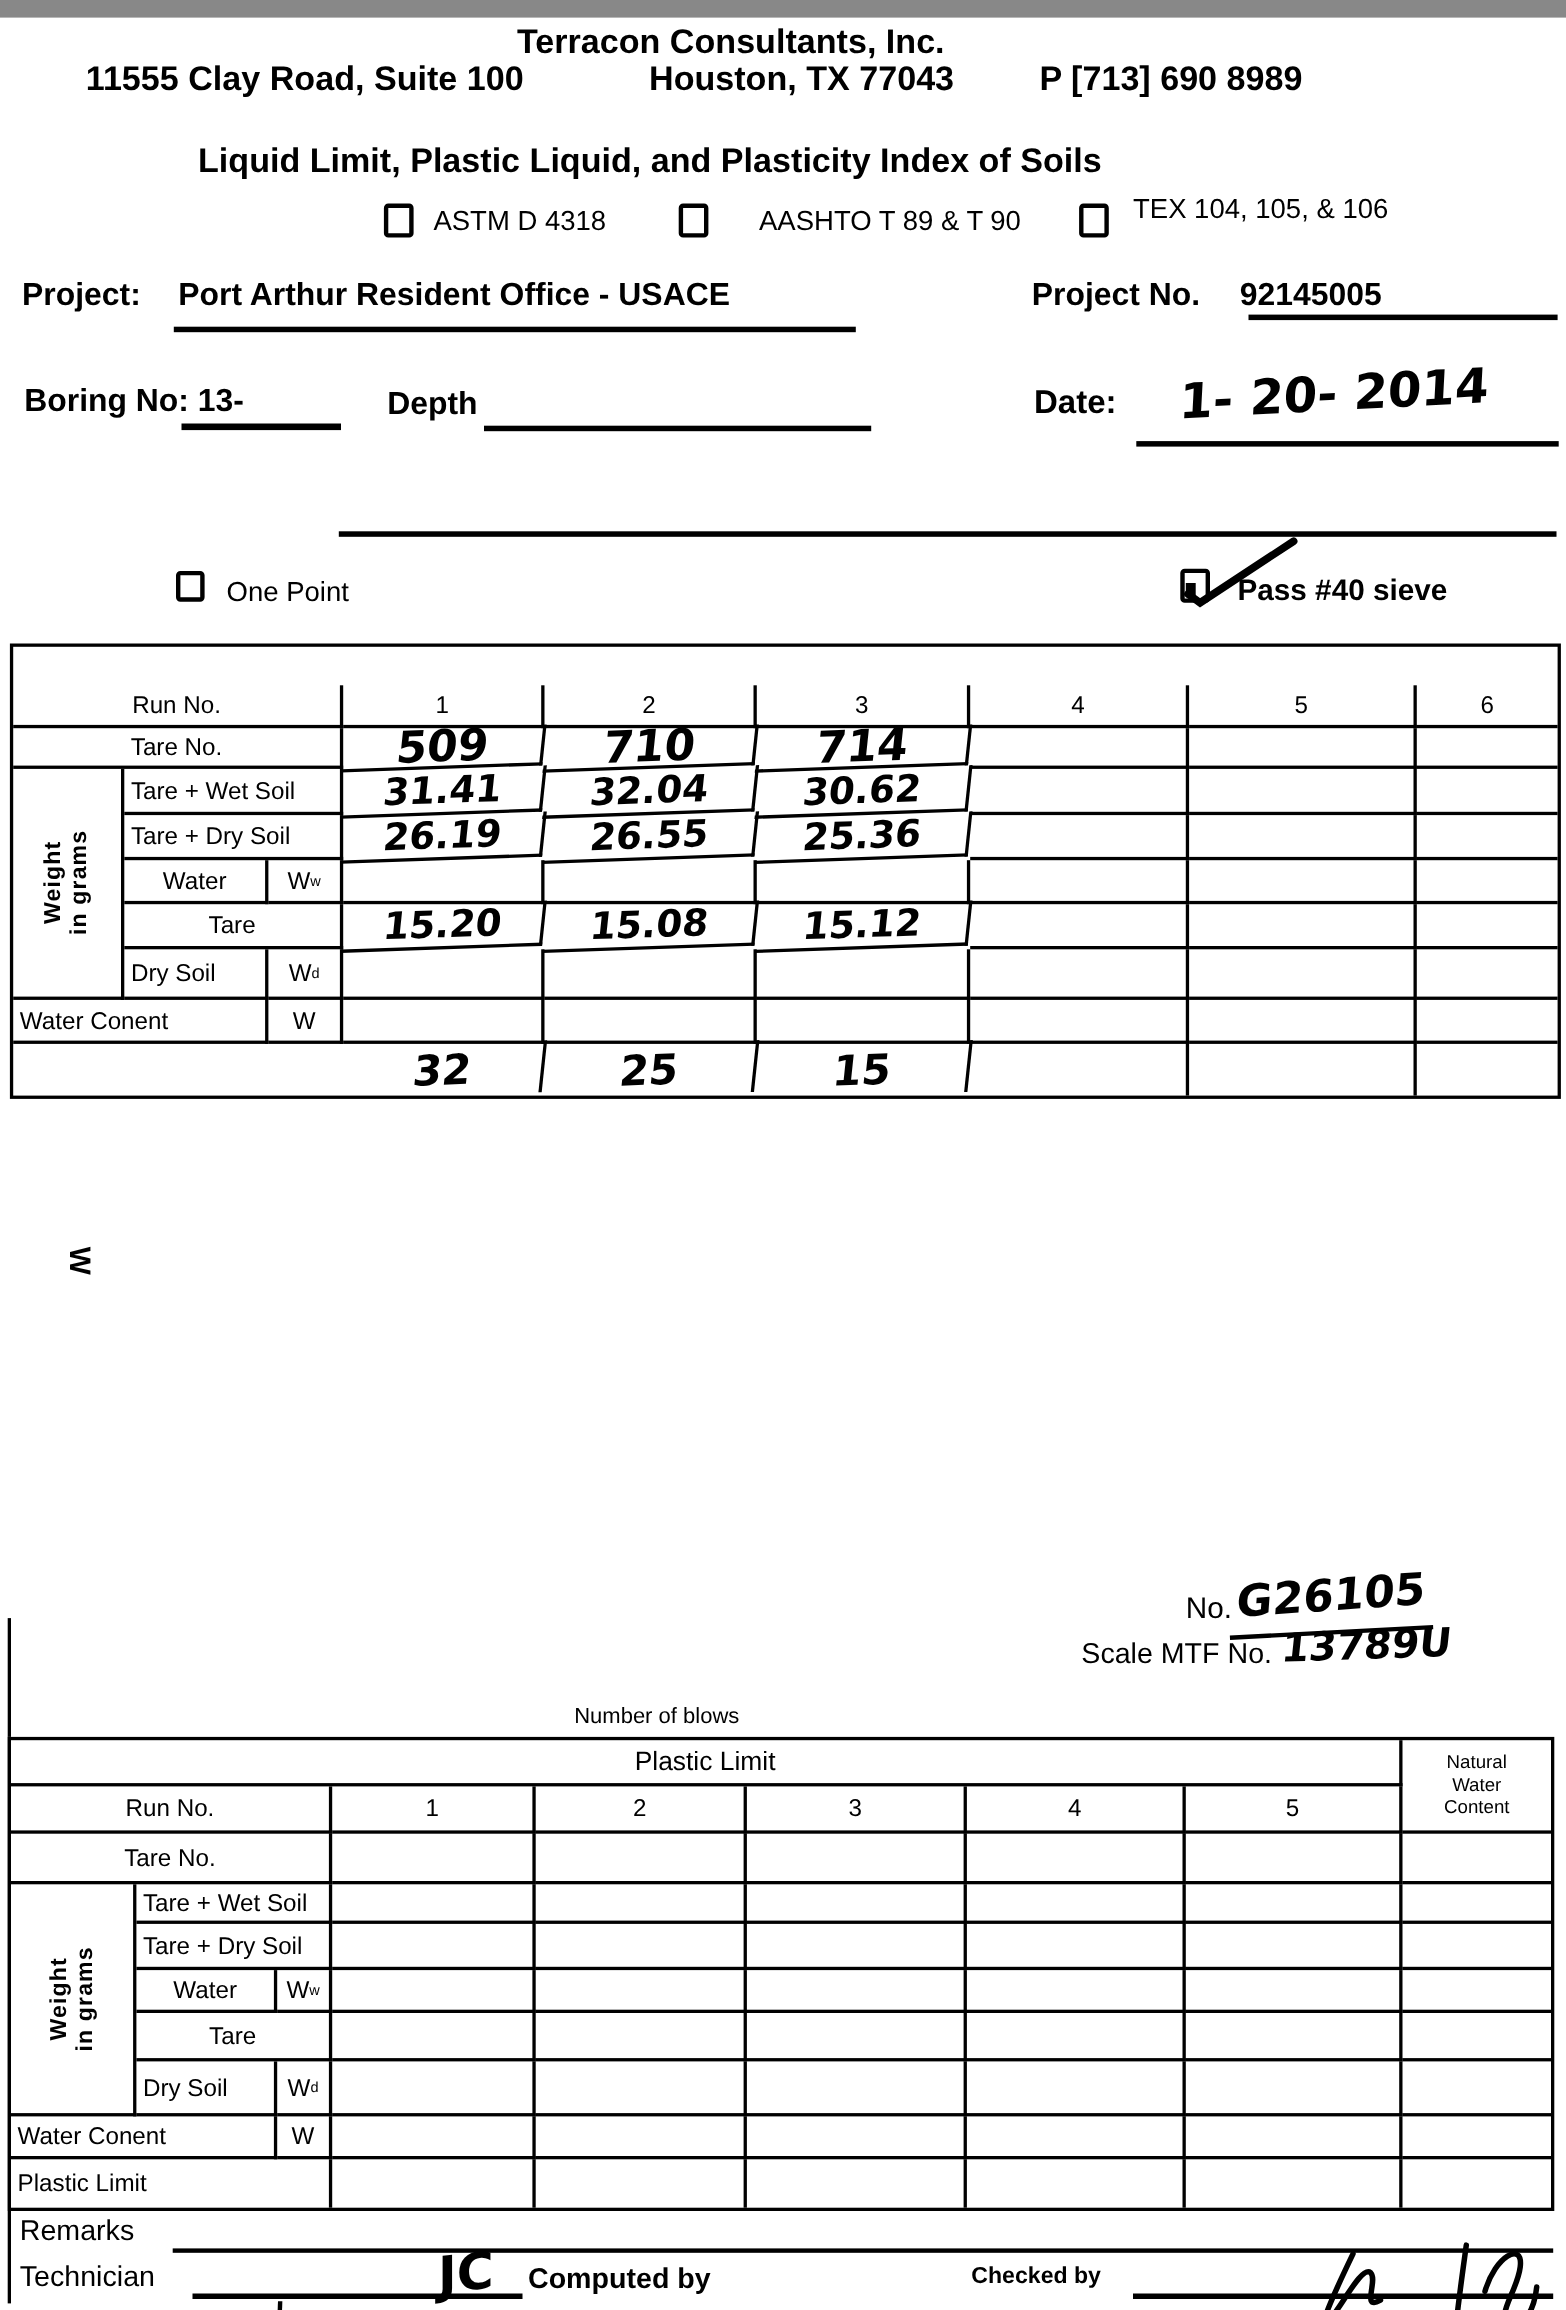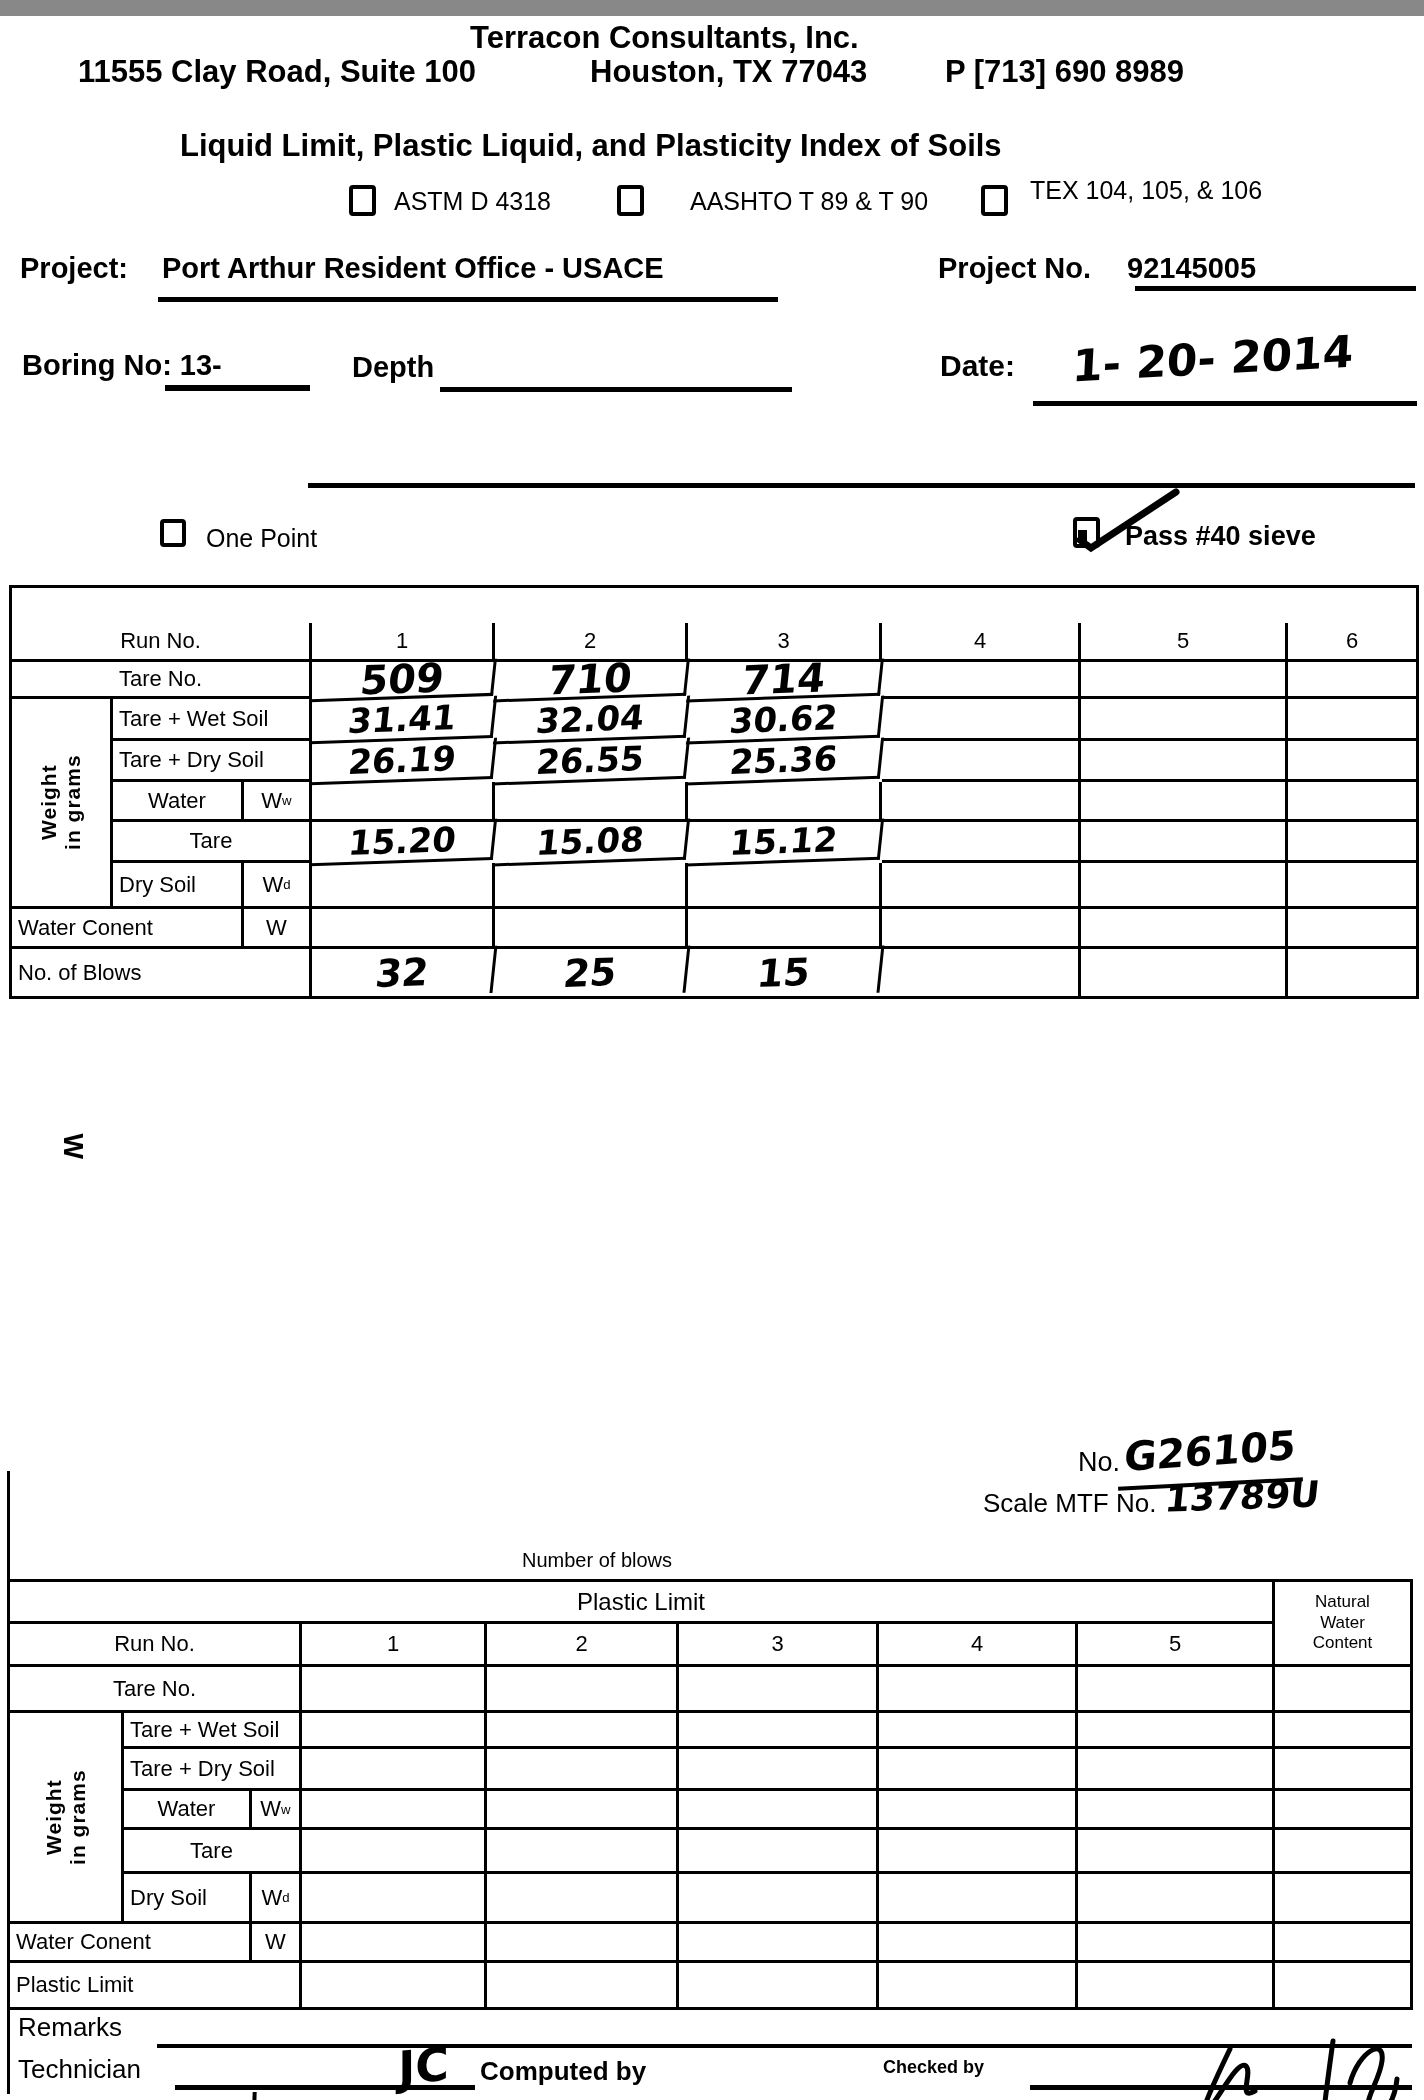--- a/index.html
+++ b/index.html
@@ -151,21 +151,20 @@
 
     <div class="c left" style="grid-column:1/3;grid-row:9;">Water Conent</div>
     <div class="c" style="grid-column:3;grid-row:9;">W</div>
     <div class="c" style="grid-column:4;grid-row:9;"></div>
     <div class="c" style="grid-column:5;grid-row:9;"></div>
     <div class="c" style="grid-column:6;grid-row:9;"></div>
     <div class="c" style="grid-column:7;grid-row:9;"></div>
     <div class="c" style="grid-column:8;grid-row:9;"></div>
     <div class="c nr" style="grid-column:9;grid-row:9;"></div>
 
-    <div class="c left nb" style="grid-column:1/4;grid-row:10;">No. of Blows</div>
     <div class="c nb hw hwv blow" style="grid-column:4;grid-row:10;">32</div>
     <div class="c nb hw hwv blow" style="grid-column:5;grid-row:10;">25</div>
     <div class="c nb hw hwv blow" style="grid-column:6;grid-row:10;">15</div>
     <div class="c nb" style="grid-column:7;grid-row:10;"></div>
     <div class="c nb" style="grid-column:8;grid-row:10;"></div>
     <div class="c nr nb" style="grid-column:9;grid-row:10;"></div>
   </div>
 
   <div class="t b" style="left:60px;top:1116px;font-size:27px;transform:rotate(90deg);">W</div>
   <div class="t" style="left:522px;top:1534px;font-size:20px;">Number of blows</div>
@@ -279,21 +278,21 @@
   <div class="ln" style="left:157px;top:2028px;width:1255px;height:4px;"></div>
 
   <div class="t" style="left:18px;top:2040px;font-size:26px;">Technician</div>
   <div class="ln" style="left:175px;top:2069px;width:300px;height:5px;"></div>
   <div class="t hw" style="left:398px;top:2026px;font-size:46px;transform:rotate(-6deg) skewX(-6deg);">JC</div>
   <div class="ln" style="left:252px;top:2076px;width:4px;height:40px;transform:rotate(2deg);"></div>
 
   <div class="t b" style="left:480px;top:2042px;font-size:26px;">Computed by</div>
   <div class="t b" style="left:480px;top:2082px;font-size:26px;">Date:</div>
 
-  <div class="t b" style="left:883px;top:2042px;font-size:18px;">Checked by</div>
+  <div class="t b" style="left:883px;top:2042px;font-size:21px;">Checked by</div>
   <div class="ln" style="left:1030px;top:2069px;width:382px;height:5px;"></div>
   <svg style="left:1145px;top:2005px;" width="279" height="95">
     <path d="M85,28 C72,55 52,98 60,92 C72,82 92,38 101,45 C108,52 92,80 110,70" stroke="#000" stroke-width="5" fill="none" stroke-linecap="round"></path>
     <path d="M188,20 C185,42 181,70 179,90" stroke="#000" stroke-width="5" fill="none" stroke-linecap="round"></path>
     <path d="M205,62 C214,30 240,16 237,40 C234,64 212,86 230,93 C240,96 250,78 252,58" stroke="#000" stroke-width="5" fill="none" stroke-linecap="round"></path>
   </svg>
 
 </div>
 
 </body></html>

